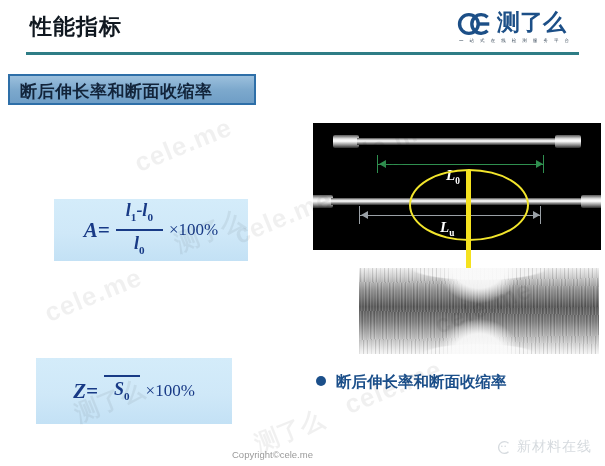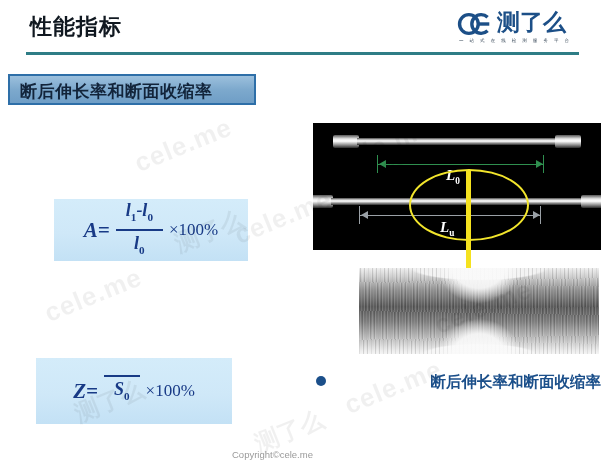--- a/index.html
+++ b/index.html
@@ -3,21 +3,21 @@
 <meta charset="utf-8">
 <style>
   html,body{margin:0;padding:0;}
   body{
     width:605px;height:466px;
     background:#ffffff;
     font-family:"Liberation Sans","DejaVu Sans",sans-serif;
     overflow:hidden;
     position:relative;
   }
-  .slide{position:absolute;inset:0;width:605px;height:466px;overflow:hidden;background:#fff;text-align:right;}
+  .slide{position:absolute;inset:0;width:605px;height:466px;overflow:hidden;background:#fff;}
 
   
   .header{position:absolute;left:0;top:0;width:605px;height:58px;}
   .header-title{
     position:absolute;left:30px;top:12px;
     font-size:22px;font-weight:bold;color:#101820;
     letter-spacing:1px;white-space:nowrap;
   }
   .header-rule{
     position:absolute;left:26px;top:52px;width:553px;height:3px;
@@ -275,20 +275,28 @@
 
   <div class="conclusion">
     <div class="bullet"></div>
     <div class="conclusion-lines">
       <div>断后伸长率和断面收缩率</div>
     </div>
   </div>
 
   <div class="copyright">Copyright©cele.me</div>
 
+  <div class="footer-brand">
+    <svg class="footer-brand-icon" viewBox="0 0 20 18">
+      <path d="M16 4 A7 7 0 1 0 16 14" fill="none" stroke="#6b7b8a" stroke-width="1.6"></path>
+      <circle cx="8" cy="7.5" r="1" fill="#6b7b8a"></circle>
+      <circle cx="12" cy="7.5" r="1" fill="#6b7b8a"></circle>
+    </svg>
+    <div class="footer-brand-text">新材料在线</div>
+  </div>
 
   <div class="wm wm-en" style="left:130px;top:150px;transform:rotate(-22deg);">cele.me</div>
   <div class="wm wm-en" style="left:230px;top:222px;transform:rotate(-22deg);">cele.me</div>
   <div class="wm wm-en" style="left:330px;top:150px;transform:rotate(-22deg);">cele.me</div>
   <div class="wm wm-en" style="left:430px;top:312px;transform:rotate(-22deg);">cele.me</div>
   <div class="wm wm-en" style="left:40px;top:300px;transform:rotate(-22deg);">cele.me</div>
   <div class="wm wm-en" style="left:340px;top:392px;transform:rotate(-22deg);">cele.me</div>
   <div class="wm wm-cn" style="left:70px;top:400px;transform:rotate(-22deg);">测了么</div>
   <div class="wm wm-cn" style="left:330px;top:170px;transform:rotate(-22deg);">测了么</div>
   <div class="wm wm-cn" style="left:170px;top:230px;transform:rotate(-22deg);">测了么</div>

